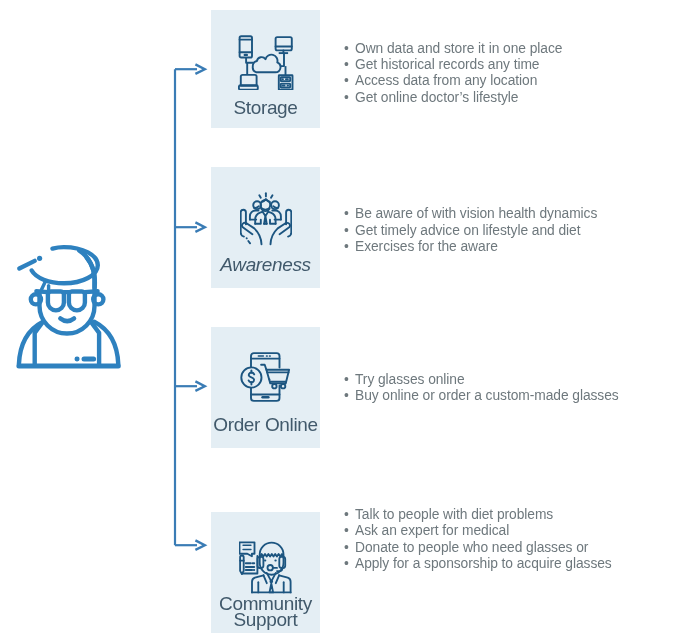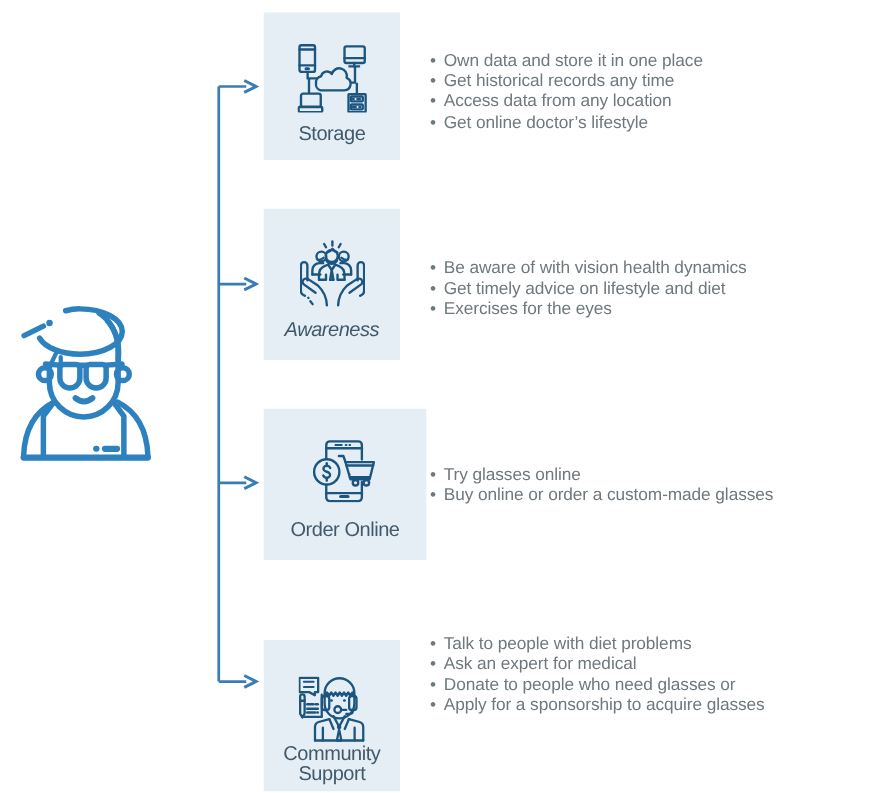--- a/index.html
+++ b/index.html
@@ -5,29 +5,29 @@
 <style>
   html,body{margin:0;padding:0;background:#ffffff;}
   body{width:697px;height:634px;position:relative;overflow:hidden;
        font-family:"Liberation Sans",sans-serif;-webkit-font-smoothing:antialiased;}
   .canvas{position:absolute;inset:0;}
   .person{position:absolute;left:0px;top:240px;width:130px;height:135px;}
   .connectors{position:absolute;left:150px;top:0;width:70px;height:634px;}
   .card{position:absolute;background:#e4eef4;}
   .card-icon{position:absolute;left:0;right:0;display:flex;justify-content:center;}
   .card-label{position:absolute;left:0;right:0;text-align:center;color:#41596b;
-              font-size:16px;line-height:15.6px;letter-spacing:-0.36px;}
+              font-size:19px;line-height:15.6px;letter-spacing:-0.36px;}
   .bullets{position:absolute;color:#6e787d;font-size:13.8px;line-height:16.4px;letter-spacing:-0.06px;}
   .bullet-row{display:flex;align-items:flex-start;white-space:pre;}
   .bullet-dot{width:11px;flex:0 0 11px;text-align:left;}
   .bullet-text{flex:1 1 auto;}
 
   #card0{left:211px;top:10px;width:109px;height:118px;}
   #card1{left:211px;top:167px;width:109px;height:121px;font-style:italic;}
-  #card2{left:211px;top:327px;width:109px;height:121px;padding-left:21px;}
+  #card2{left:211px;top:327px;width:109px;height:121px;}
   #card3{left:211px;top:483px;width:109px;height:121px;margin-top:29px;}
 
   #bl0{left:344px;top:40.5px;}
   #bl1{left:344px;top:206.1px;}
   #bl2{left:344px;top:371.8px;}
   #bl3{left:344px;top:506.8px;}
 </style>
 </head>
 <body>
 
@@ -265,21 +265,21 @@
 
   <div class="bullets" id="bl0">
       <div class="bullet-row"><span class="bullet-dot">•</span><span class="bullet-text">Own data and store it in one place</span></div>
       <div class="bullet-row"><span class="bullet-dot">•</span><span class="bullet-text">Get historical records any time</span></div>
       <div class="bullet-row"><span class="bullet-dot">•</span><span class="bullet-text">Access data from any location</span></div>
       <div class="bullet-row"><span class="bullet-dot">•</span><span class="bullet-text">Get online doctor’s lifestyle</span></div>
     </div>
   <div class="bullets" id="bl1">
       <div class="bullet-row"><span class="bullet-dot">•</span><span class="bullet-text">Be aware of with vision health dynamics</span></div>
       <div class="bullet-row"><span class="bullet-dot">•</span><span class="bullet-text">Get timely advice on lifestyle and diet</span></div>
-      <div class="bullet-row"><span class="bullet-dot">•</span><span class="bullet-text">Exercises for the eyes</span></div>
+      <div class="bullet-row"><span class="bullet-dot">•</span><span class="bullet-text">Exercises for the aware</span></div>
     </div>
   <div class="bullets" id="bl2">
       <div class="bullet-row"><span class="bullet-dot">•</span><span class="bullet-text">Try glasses online</span></div>
       <div class="bullet-row"><span class="bullet-dot">•</span><span class="bullet-text">Buy online or order a custom-made glasses</span></div>
     </div>
   <div class="bullets" id="bl3">
       <div class="bullet-row"><span class="bullet-dot">•</span><span class="bullet-text">Talk to people with diet problems</span></div>
       <div class="bullet-row"><span class="bullet-dot">•</span><span class="bullet-text">Ask an expert for medical</span></div>
       <div class="bullet-row"><span class="bullet-dot">•</span><span class="bullet-text">Donate to people who need glasses or</span></div>
       <div class="bullet-row"><span class="bullet-dot">•</span><span class="bullet-text">Apply for a sponsorship to acquire glasses</span></div>

